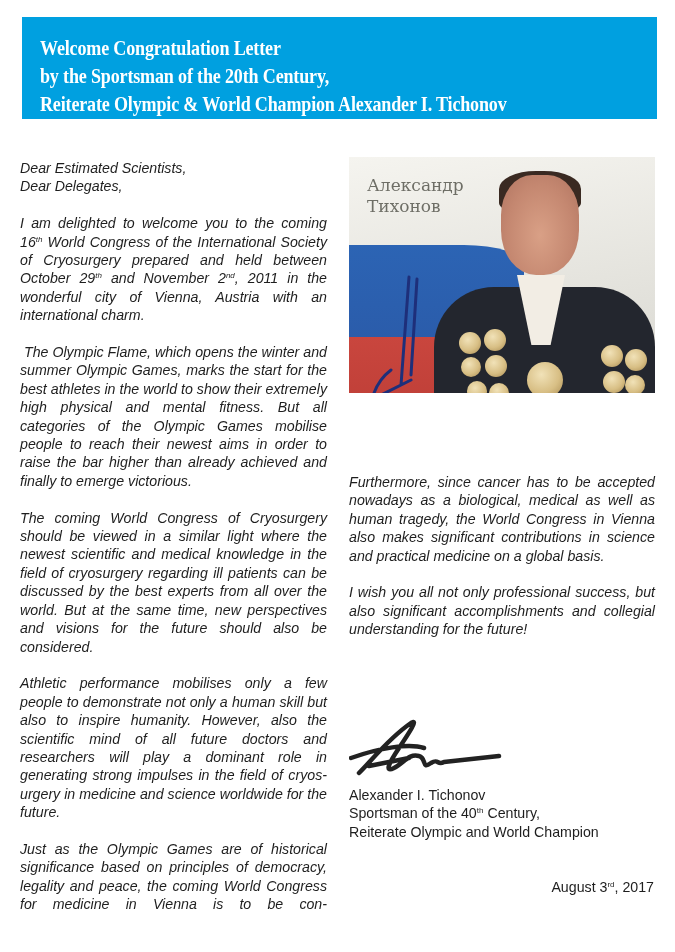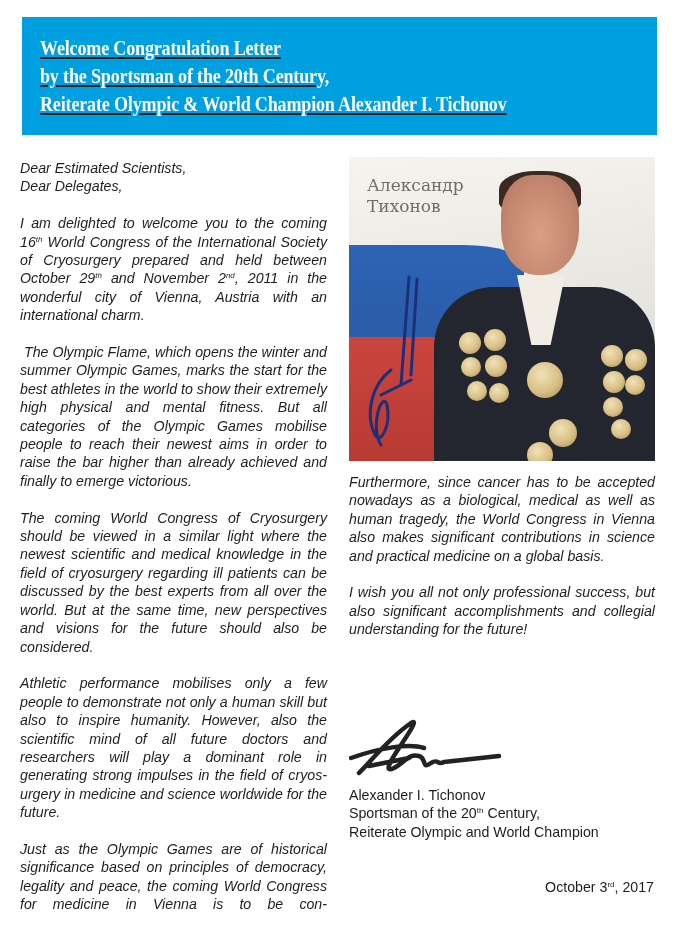--- a/index.html
+++ b/index.html
@@ -1,29 +1,29 @@
 <!DOCTYPE html>
 <html><head>
 <meta charset="utf-8">
 <style>
   html, body { margin: 0; padding: 0; background: #ffffff; }
   body { width: 675px; height: 952px; position: relative; overflow: hidden;
          font-family: "Liberation Sans", sans-serif; color: #1e1e1e; }
-  .header { position: absolute; left: 22px; top: 17px; width: 635px; height: 118px;
-            background: #00a0e0; box-sizing: border-box; padding: 17px 16px 0 18px; text-decoration: underline; }
+  .header { position: absolute; left: 22px; top: 17px; width: 635px; height: 102px;
+            background: #00a0e0; box-sizing: border-box; padding: 17px 16px 0 18px; }
   .header-line { display: block; color: #ffffff; font-family: "Liberation Serif", serif;
                  font-weight: bold; font-size: 22px; line-height: 28px; letter-spacing: -0.2px;
                  transform: scaleX(0.82); transform-origin: left center; white-space: nowrap; }
   .col { position: absolute; font-size: 14.2px; line-height: 18.4px; font-style: italic; }
   .col-left { left: 20px; top: 159px; width: 307px; }
   .col-right { left: 349px; width: 306px; }
   .para { margin: 0 0 18.4px 0; text-align: justify; text-align-last: left; hyphens: manual; }
   .para.no-gap { margin-bottom: 0; margin-top: 12px; }
   sup { font-size: 8px; line-height: 0; vertical-align: 5px; }
-  .photo { position: absolute; left: 349px; top: 157px; width: 306px; height: 304px; overflow: hidden;
+  .photo { position: absolute; left: 349px; top: 157px; width: 306px; height: 236px; overflow: hidden;
            background: linear-gradient(180deg, #f4f3ee 0%, #e9e8e2 100%); }
   .flag-white { position: absolute; left: 0; top: 0; width: 100%; height: 100%;
                 background: linear-gradient(170deg, #f5f4ef 0%, #e4e3dd 60%, #d9d8d2 100%); }
   .flag-blue { position: absolute; left: 0; top: 88px; width: 175px; height: 120px;
                background: linear-gradient(180deg, #2c64b4 0%, #2a5aa8 100%);
                border-top-right-radius: 60px 20px; }
   .flag-red { position: absolute; left: 0; top: 180px; width: 150px; height: 124px;
               background: linear-gradient(180deg, #c9463e 0%, #b83a33 100%); }
   .cyrillic { position: absolute; left: 18px; top: 18px; font-family: "DejaVu Serif", serif;
               font-size: 17px; line-height: 21px; color: #6e6e66; }
@@ -100,17 +100,17 @@
   <p class="para">Furthermore, since cancer has to be accepted nowadays as a biological, medical as well as human tragedy, the World Congress in Vienna also makes significant contributions in science and practical medicine on a global basis.</p>
   <p class="para">I wish you all not only professional success, but also significant accomplishments and collegial understanding for the future!</p>
 </div>
 
 <svg class="signature" viewBox="0 0 160 62">
   <path d="M2 40 C30 30 60 25 75 30 M10 55 C25 40 40 20 62 5 C70 0 60 15 50 30 C40 45 35 55 45 50 C55 45 60 35 70 38 C78 40 72 52 82 45 C90 40 88 48 95 44 L150 38 M20 48 L60 40" stroke="#222222" stroke-width="4.5" fill="none" stroke-linecap="round" stroke-linejoin="round"></path>
 </svg>
 
 <div class="sign-block">
   <div>Alexander I. Tichonov</div>
-  <div><span>Sportsman of the 20</span><sup>th</sup><span> Century,</span></div>
+  <div><span>Sportsman of the 40</span><sup>th</sup><span> Century,</span></div>
   <div>Reiterate Olympic and World Champion</div>
 </div>
 
-<div class="date"><span>October 3</span><sup>rd</sup><span>, 2017</span></div>
+<div class="date"><span>August 3</span><sup>rd</sup><span>, 2017</span></div>
 
 </body></html>

